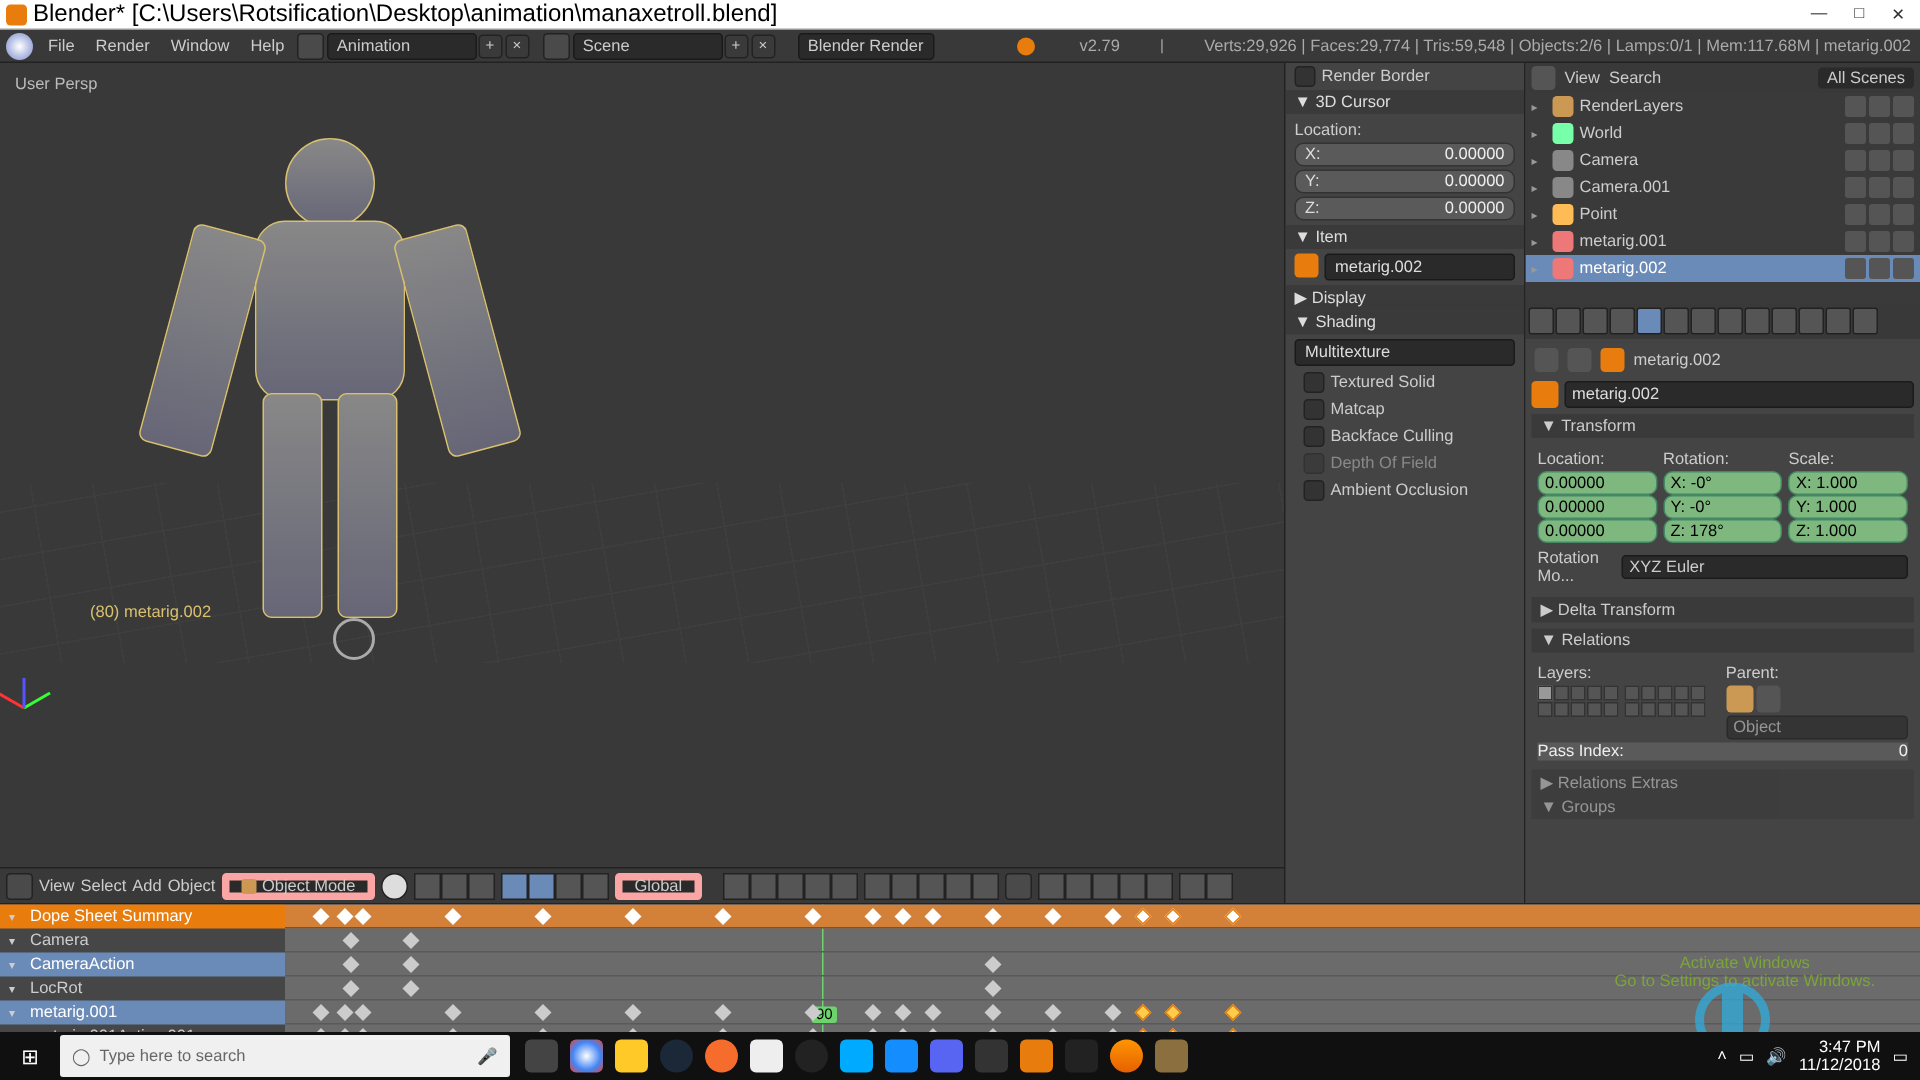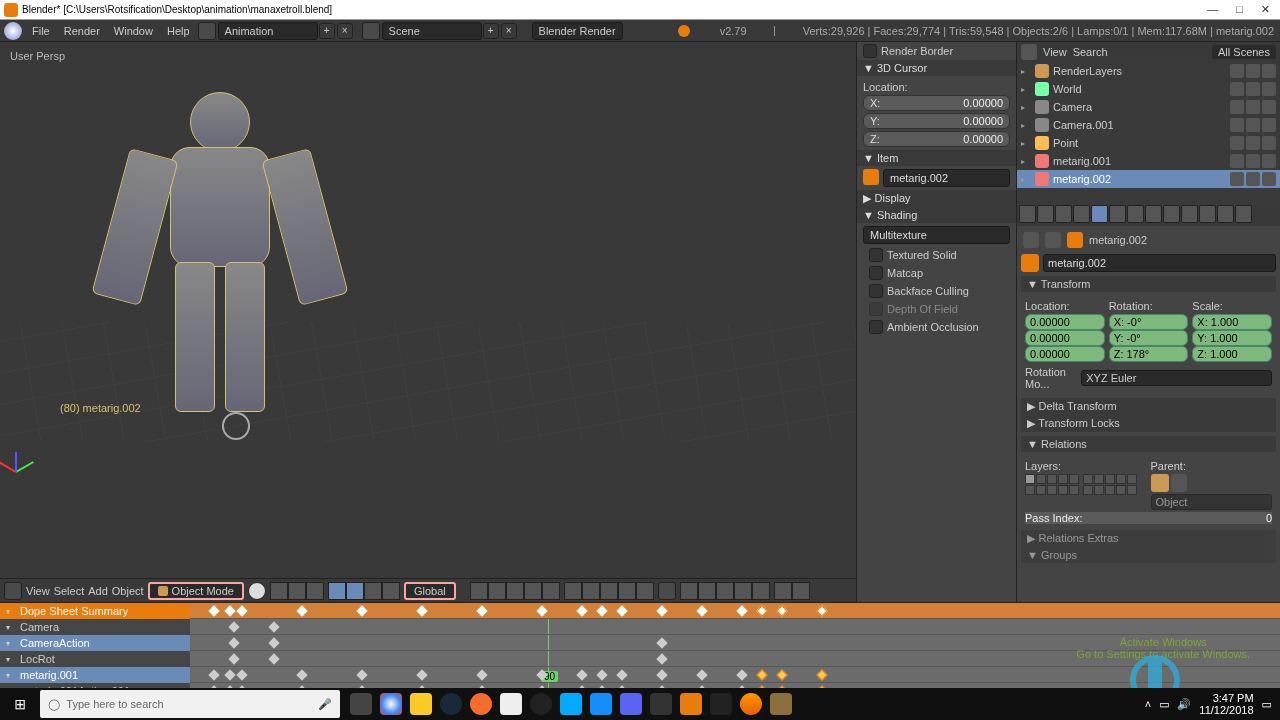--- a/index.html
+++ b/index.html
@@ -1,21 +1,21 @@
 <!DOCTYPE html>
 <html><head>
 <meta charset="utf-8">
 <style>
 * { margin:0; padding:0; box-sizing:border-box; font-family:"Segoe UI",Tahoma,sans-serif; font-size:11px; }
 body { width:1280px; height:720px; background:#393939; color:#ccc; overflow:hidden; position:relative; }
 
 
 .titlebar { height:20px; background:#fff; color:#000; display:flex; align-items:center; padding:0 4px; border-bottom:1px solid #999; }
 .titlebar .icon { width:14px; height:14px; background:#e87d0d; border-radius:3px; margin-right:4px; }
-.titlebar .title { flex:1; font-size:10px; }
+.titlebar .title { flex:1; font-size:16px; }
 .titlebar .winbtns { display:flex; gap:18px; margin-right:6px; color:#333; font-size:12px; }
 
 
 .infobar { height:22px; background:#393939; border-bottom:1px solid #222; display:flex; align-items:center; }
 .infobar .logo { width:18px; height:18px; border-radius:50%; background:radial-gradient(circle,#fff,#78c); margin:0 4px; }
 .infobar .menu { display:flex; gap:14px; padding:0 6px; }
 .infobar .menu span { color:#ccc; cursor:default; }
 .infobar .iconbtn { width:18px; height:18px; background:#4a4a4a; border:1px solid #222; border-radius:3px; margin:0 2px; }
 .infobar .drop { background:#2a2a2a; border:1px solid #1a1a1a; border-radius:3px; padding:1px 6px; color:#ccc; height:18px; display:flex; align-items:center; }
 .infobar .xbtn { width:16px; height:16px; background:#3a3a3a; border:1px solid #222; border-radius:3px; margin:0 1px; display:flex; align-items:center; justify-content:center; font-size:10px; }
@@ -44,21 +44,21 @@
 .az { background:#55f; }
 .floor { position:absolute; top:280px; left:0; right:0; height:120px; background:
   repeating-linear-gradient(80deg,transparent 0 40px,#444 40px 41px),
   repeating-linear-gradient(-10deg,transparent 0 30px,#444 30px 31px); opacity:.5; }
 .gizmo { position:absolute; top:370px; left:222px; width:28px; height:28px; border:2px solid #aaa; border-radius:50%; }
 
 
 .vheader { position:absolute; bottom:0; left:0; right:0; height:24px; background:#393939; border-top:1px solid #222; display:flex; align-items:center; gap:4px; padding:0 4px; }
 .vheader .ico { width:18px; height:18px; background:#4a4a4a; border:1px solid #222; border-radius:3px; }
 .vheader span { color:#ccc; }
-.vheader .drop { background:#2a2a2a; border:2px solid #fca5a5; border-radius:3px; padding:1px 8px; height:18px; display:flex; align-items:center; }
+.vheader .drop { background:#2a2a2a; border:5px solid #fca5a5; border-radius:3px; padding:1px 8px; height:18px; display:flex; align-items:center; }
 .vheader .btngrp { display:flex; }
 .vheader .btngrp .b { width:18px; height:18px; background:#555; border:1px solid #222; }
 .vheader .btngrp .b.on { background:#6a8bb8; }
 
 
 .npanel { background:#444; border-left:1px solid #222; overflow:hidden; font-size:10px; }
 .npanel .sec { padding:3px 6px; }
 .npanel .sechead { background:#3a3a3a; padding:2px 6px; color:#ddd; }
 .npanel .row { display:flex; align-items:center; gap:4px; padding:2px 6px; }
 .npanel .chk { width:14px; height:14px; background:#333; border:1px solid #222; border-radius:3px; }
@@ -461,21 +461,20 @@
                 </div>
             </div>
           </div>
           <div class="pp-row" style="align-items:center">
             <span class="pp-lbl">Rotation Mo...</span>
             <div class="drop2">XYZ Euler</div>
           </div>
         </div>
       </div>
       <div class="pp-head">▶ <span>Delta Transform</span></div>
-      <div class="pp-head">▶ <span>Transform Locks</span></div>
       <div class="pp-sec">
         <div class="pp-head">▼ <span>Relations</span></div>
         <div class="pp-body">
           <div class="pp-row">
             <div style="flex:1">
               <div class="pp-lbl">Layers:</div>
               <div class="layergrid">
                 <div class="lg">
                     <div class="c on"></div>
                     <div class="c"></div>

